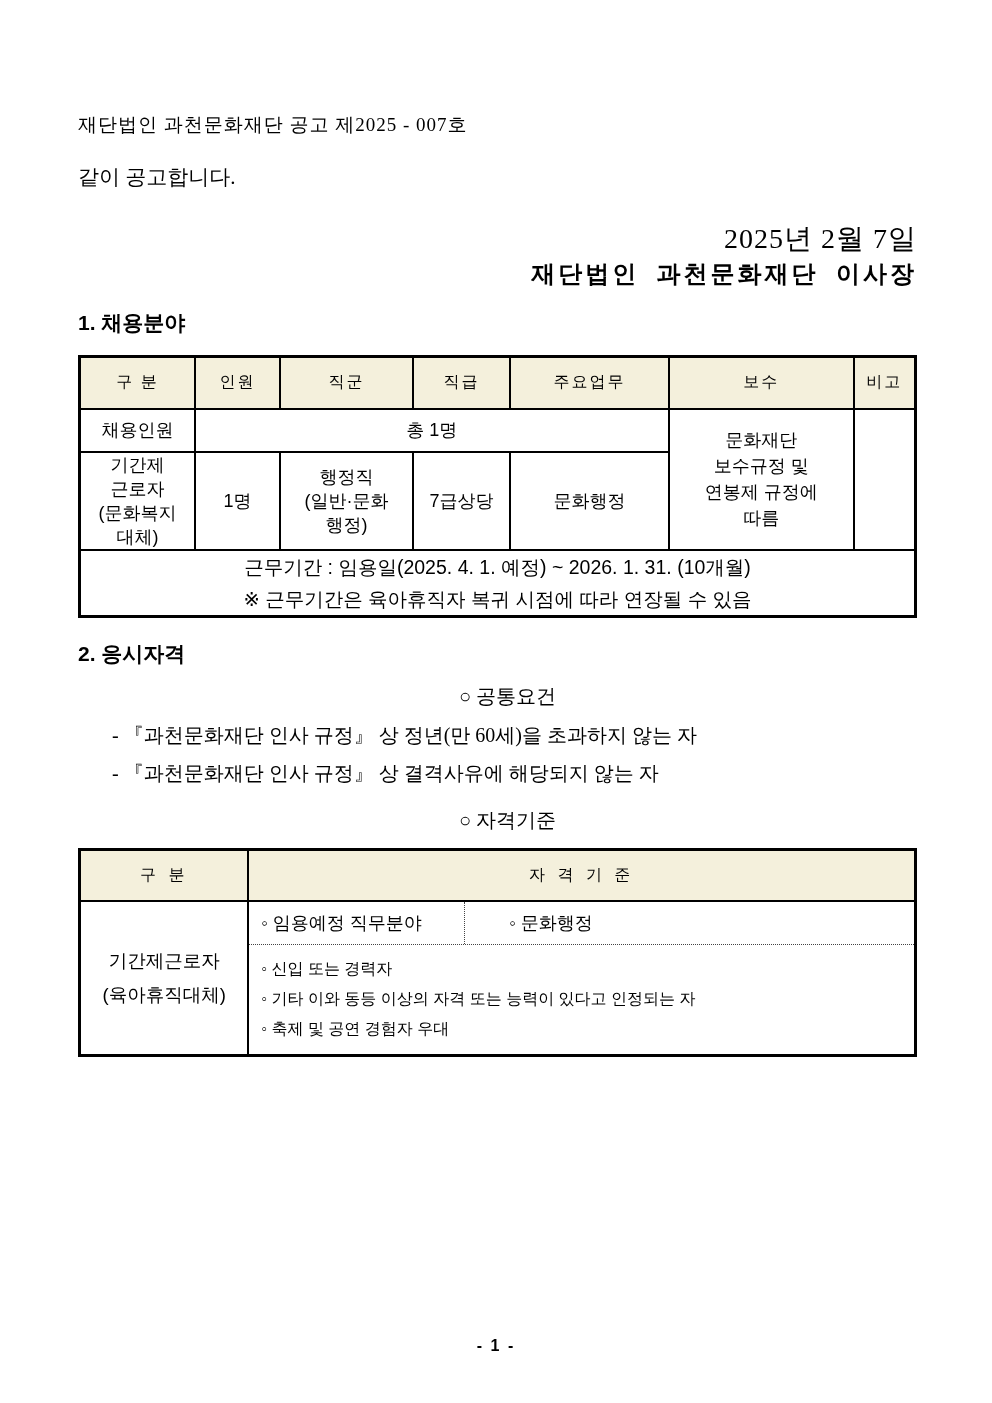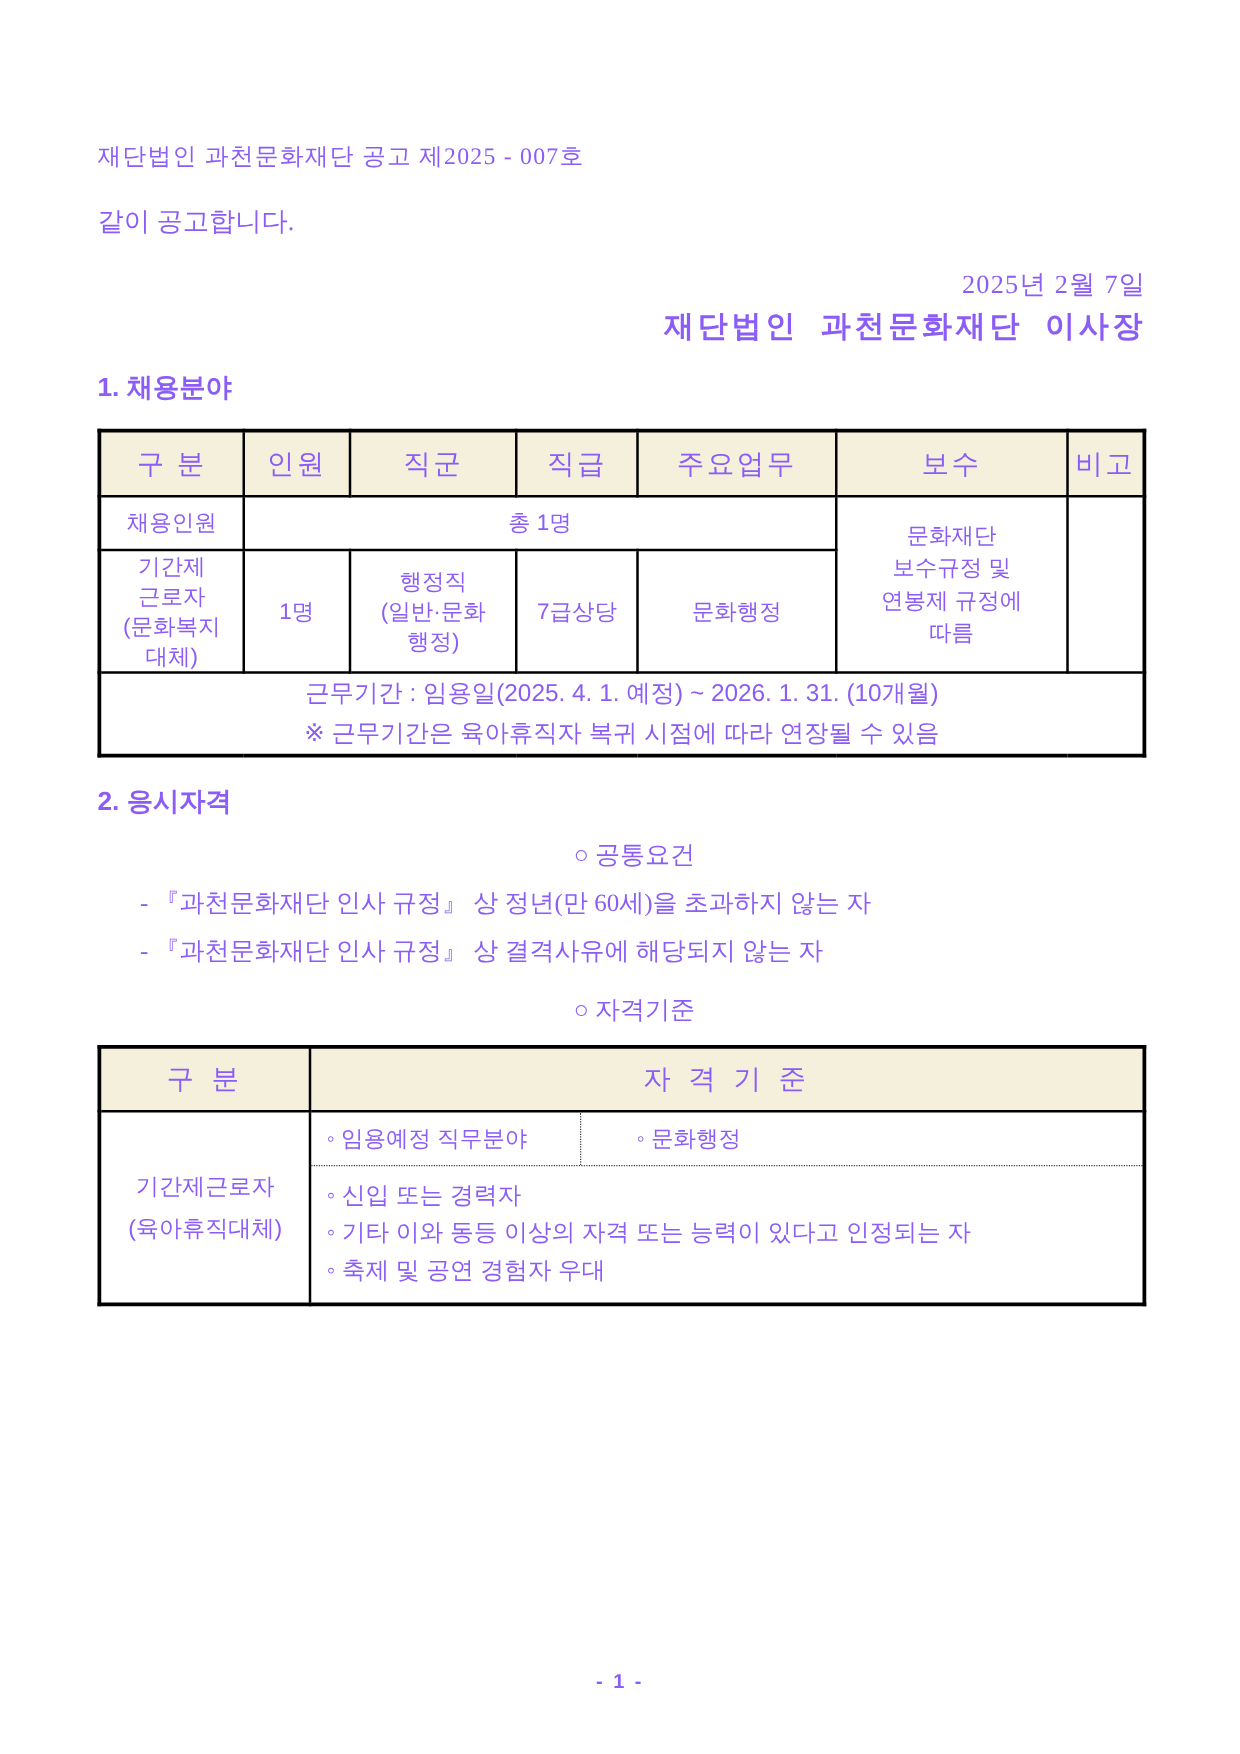--- a/index.html
+++ b/index.html
@@ -4,21 +4,21 @@
 <style>
   * { box-sizing: border-box; margin: 0; padding: 0; }
   :root { --hdr-bg: #F4F0DC; }
   html, body { background: #ffffff; }
   .page {
     position: relative;
     width: 992px;
     height: 1403px;
     margin: 0 auto;
     background: #ffffff;
-    color: #8b5cf6;
+    color: #000000;
     overflow: hidden;
   }
   .content { padding: 112px 75px 0 78px; }
 
   .doc-no {
     font-family: "Liberation Serif", "DejaVu Serif", serif;
     font-size: 19px; letter-spacing: 1px;
   }
   .title {
     margin-top: 26px;
@@ -31,24 +31,24 @@
   .intro {
     margin-top: 18px;
     font-family: "Liberation Serif", "DejaVu Serif", serif;
     font-size: 21px;
   }
   .intro .line { line-height: 42px; }
   .intro .just { text-align: justify; text-align-last: justify; }
   .intro .first { text-indent: 20px; }
 
   .date-line {
-    margin-top: 14px;
+    margin-top: 26px;
     text-align: right;
     font-family: "Liberation Serif", "DejaVu Serif", serif;
-    font-size: 21px; line-height: 30px; letter-spacing: 1px;
+    font-size: 28px; line-height: 30px; letter-spacing: 1px;
   }
   .signature {
     margin-top: 5px;
     text-align: right;
     font-family: Liberation Mono, monospace;
     font-weight: 700;
     font-size: 24px; line-height: 34px; letter-spacing: 3px;
   }
 
   .sec-heading {
@@ -66,21 +66,21 @@
     font-family: "Liberation Sans", "DejaVu Sans", sans-serif;
     font-size: 18px;
   }
   .tbl1 { margin-top: 18px; }
   .tbl2 { margin-top: 12px; }
   table { border: 3px solid #000; }
   th, td { border: 2px solid #000; text-align: center; vertical-align: middle; }
   th {
     background: var(--hdr-bg);
     font-weight: 400;
-    font-size: 22px;
+    font-size: 16px;
     height: 52px;
     letter-spacing: 2px;
   }
   .tbl2 th { letter-spacing: 4px; }
   .pre { white-space: pre-line; }
   .row-capacity td { height: 43px; }
   .row-detail td { height: 97px; line-height: 24px; }
   .cell-pay { line-height: 26px; }
   .row-period td { height: 64px; line-height: 32px; font-size: 19.5px; }
 
@@ -106,21 +106,21 @@
   }
   .crit-field {
     width: 216px; flex: 0 0 216px;
     padding-left: 12px;
     border-right: 1.5px dotted #444;
     align-self: stretch;
     display: flex; align-items: center;
   }
   .crit-value { padding-left: 16px; }
   .crit-list { padding: 9px 10px 10px 12px; }
-  .crit-item { line-height: 30px; font-size: 19px; }
+  .crit-item { line-height: 30px; font-size: 16px; }
 
   .page-num {
     position: absolute;
     left: 0; right: 0;
     bottom: 48px;
     text-align: center;
     font-family: "Liberation Sans", "DejaVu Sans", sans-serif;
     font-size: 16px; font-weight: 700; letter-spacing: 2px;
   }
 </style>

